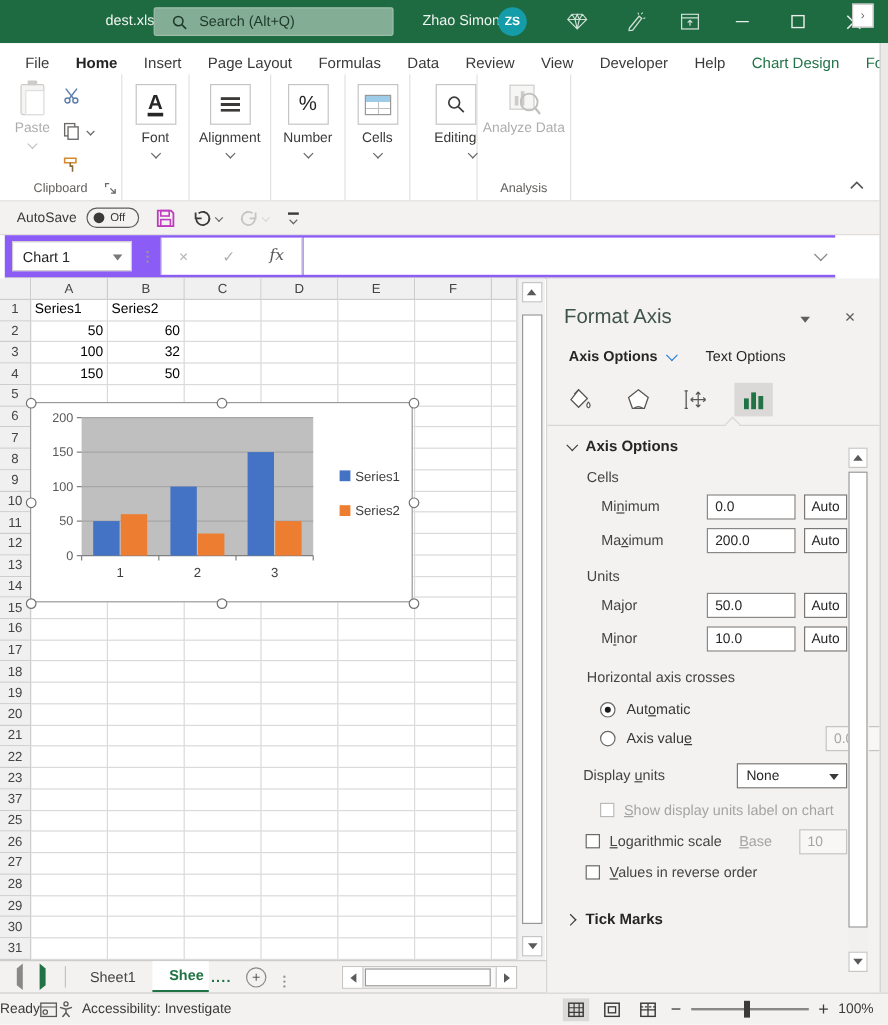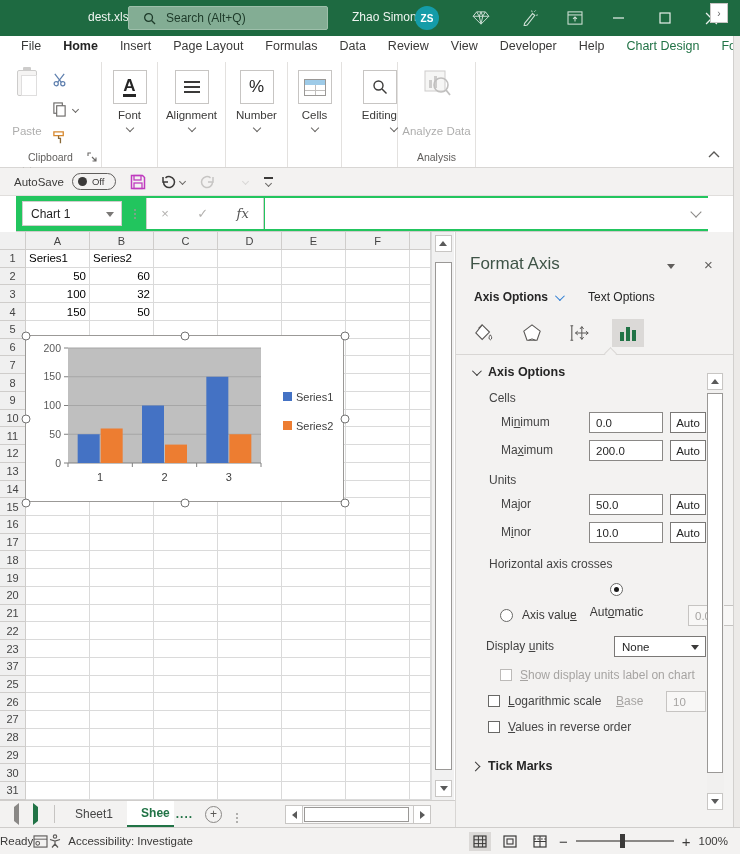--- a/index.html
+++ b/index.html
@@ -19,39 +19,39 @@
   .avatar { position:absolute; left:415px; top:6px; width:24px; height:24px; border-radius:50%;
             background:#149ca8; color:#fff; font-size:10px; font-weight:bold;
             display:flex; align-items:center; justify-content:center; }
   .tb-ico { position:absolute; top:8px; width:22px; height:20px; display:flex; align-items:center; justify-content:center; }
   #win-min  { left:608px; } #win-max { left:654px; } #win-close { left:700px; }
   #ico-gem { left:470px; } #ico-pencil { left:518px; } #ico-ribbonopts { left:564px; }
 
   
   #tabs-row { position:absolute; left:0; top:36px; width:733px; height:26px; background:#fff;
               display:flex; align-items:stretch; padding-left:10px; }
-  .rtab { display:flex; align-items:flex-end; padding:17px 11px; font-size:12.5px; color:#3b3a39; cursor:pointer; position:relative; white-space:nowrap;}
+  .rtab { display:flex; align-items:center; padding:17px 11px; font-size:12.5px; color:#3b3a39; cursor:pointer; position:relative; white-space:nowrap;}
   .rtab.selected { font-weight:bold; color:#242424; }
   .rtab.selected::after { content:""; position:absolute; left:10px; right:10px; bottom:0; height:3px; background:#217346; }
   .rtab.contextual { color:#217346; }
   .tab-divider { width:1px; height:14px; background:#d1cfcd; align-self:center; }
   #tab-more { position:absolute; right:12px; top:3px; width:18px; height:20px; border:1px solid #c8c6c4;
               background:#fff; color:#666; font-size:10px; display:flex; align-items:center; justify-content:center; cursor:pointer;}
 
   
   #ribbon { position:absolute; left:0; top:62px; width:733px; height:106px; background:#fff;
             border-bottom:1px solid #d8d6d4; display:flex; }
   .rgroup { position:relative; height:100%; border-right:1px solid #e3e1df; }
   .glabel { position:absolute; bottom:4px; left:0; right:0; text-align:center; font-size:10.5px; color:#605e5c; }
   .big-btn { display:flex; flex-direction:column; align-items:center; justify-content:flex-start; padding-top:8px; cursor:pointer; }
   .icon-box { width:34px; height:34px; border:1px solid #c7c5c3; background:#fff; display:flex; align-items:center; justify-content:center; }
   .btn-label { margin-top:5px; font-size:11.5px; color:#3b3a39; }
   .chev { width:6px; height:6px; border-right:1.3px solid #6a6866; border-bottom:1.3px solid #6a6866; transform:rotate(45deg); margin-top:4px; }
   .chev.sm { width:5px; height:5px; margin:0 0 0 3px; }
-  .grayed { opacity:.42;gap:24px; }
+  .grayed { opacity:.42; }
   
   #grp-clipboard { width:102px; }
   .paste-stack { position:absolute; left:8px; top:8px; width:38px; display:flex; flex-direction:column; align-items:center; cursor:pointer;}
   .clip-ico { width:20px; height:26px; border:1.5px solid #8a8886; border-radius:2px; background:#e8e6e4; position:relative;}
   .clip-ico::before { content:""; position:absolute; left:3px; top:4px; width:14px; height:19px; background:#fff; border:1px solid #b5b3b1;}
   .clip-ico::after { content:""; position:absolute; left:5px; top:-4px; width:8px; height:4px; background:#8a8886; border-radius:1px;}
   .side-btn { position:absolute; left:52px; width:34px; height:18px; display:flex; align-items:center; gap:3px; cursor:pointer; }
   .launcher { position:absolute; right:4px; bottom:5px; width:10px; height:10px; cursor:pointer; }
   
   #grp-styles { width:174px; padding-top:10px; }
@@ -71,21 +71,21 @@
   .autosave-lbl { margin-left:14px; font-size:11.5px; color:#3b3a39; }
   .toggle-pill { margin-left:8px; width:44px; height:17px; border:1px solid #605e5c; border-radius:9px;
                  display:flex; align-items:center; padding:0 5px; gap:5px; cursor:pointer; background:#f3f2f1;}
   .toggle-dot { width:9px; height:9px; border-radius:50%; background:#3b3a39; }
   .toggle-txt { font-size:9.5px; color:#3b3a39; }
   .qat-btn { display:flex; align-items:center; margin-left:14px; cursor:pointer; }
   .customize-chev { margin-left:16px; display:flex; flex-direction:column; align-items:center; cursor:pointer;}
   .customize-chev .bar { width:9px; height:1.4px; background:#3b3a39; margin-bottom:2px;}
 
   
-  #formula-row { position:absolute; left:16px; top:196px; width:692px; height:36px; background:#22c55e;
+  #formula-row { position:absolute; left:4px; top:196px; width:692px; height:36px; background:#8b5cf6;
                  border-bottom:1px solid #cfcdcb; }
   #name-box { position:absolute; left:6px; top:5px; width:100px; height:25px; background:#fff;
               border:1px solid #d0cecc; display:flex; align-items:center; padding-left:8px; font-size:12px; color:#242424; cursor:text;}
   #name-box .nb-caret { position:absolute; right:7px; top:10px; width:0; height:0; border-left:4px solid transparent; border-right:4px solid transparent; border-top:5px solid #7a7876; }
   .vdots { position:absolute; left:118px; top:13px; width:2px; height:2px; background:#9a9896; border-radius:50%;
            box-shadow:0 4px 0 #9a9896, 0 8px 0 #9a9896; }
   #fx-cluster { position:absolute; left:130px; top:2px; width:118px; height:31px; background:#fff;
                 border-left:1px solid #d0cecc; border-right:1px solid #d0cecc; display:flex; align-items:center; justify-content:space-around; }
   .fxc { font-size:13px; color:#b3b1af; cursor:pointer; }
   .fx-glyph { font-family:"DejaVu Serif","Liberation Serif",serif; font-style:italic; font-size:13px; color:#555; }
@@ -905,21 +905,21 @@
     <span class="auto-btn">Auto</span>
   </div>
   <div class="p-row">
     <span class="p-lbl">M<u>i</u>nor</span>
     <span class="p-input">10.0</span>
     <span class="auto-btn">Auto</span>
   </div>
 
   <div class="p-group" style="margin-top:14px;">Horizontal axis crosses</div>
 
-  <div class="radio-row" style="margin-top:12px;flex-direction:column;">
+  <div class="radio-row" style="margin-top:12px;">
     <span class="rb sel"></span>
     <span>Aut<u>o</u>matic</span>
   </div>
   <div class="radio-row">
     <span class="rb"></span>
     <span>Axis valu<u>e</u></span>
     <span class="p-input disabled" style="left:188px; width:59px; top:-2px;">0.0</span>
   </div>
 
   <div class="p-row" style="margin-top:13px;">

